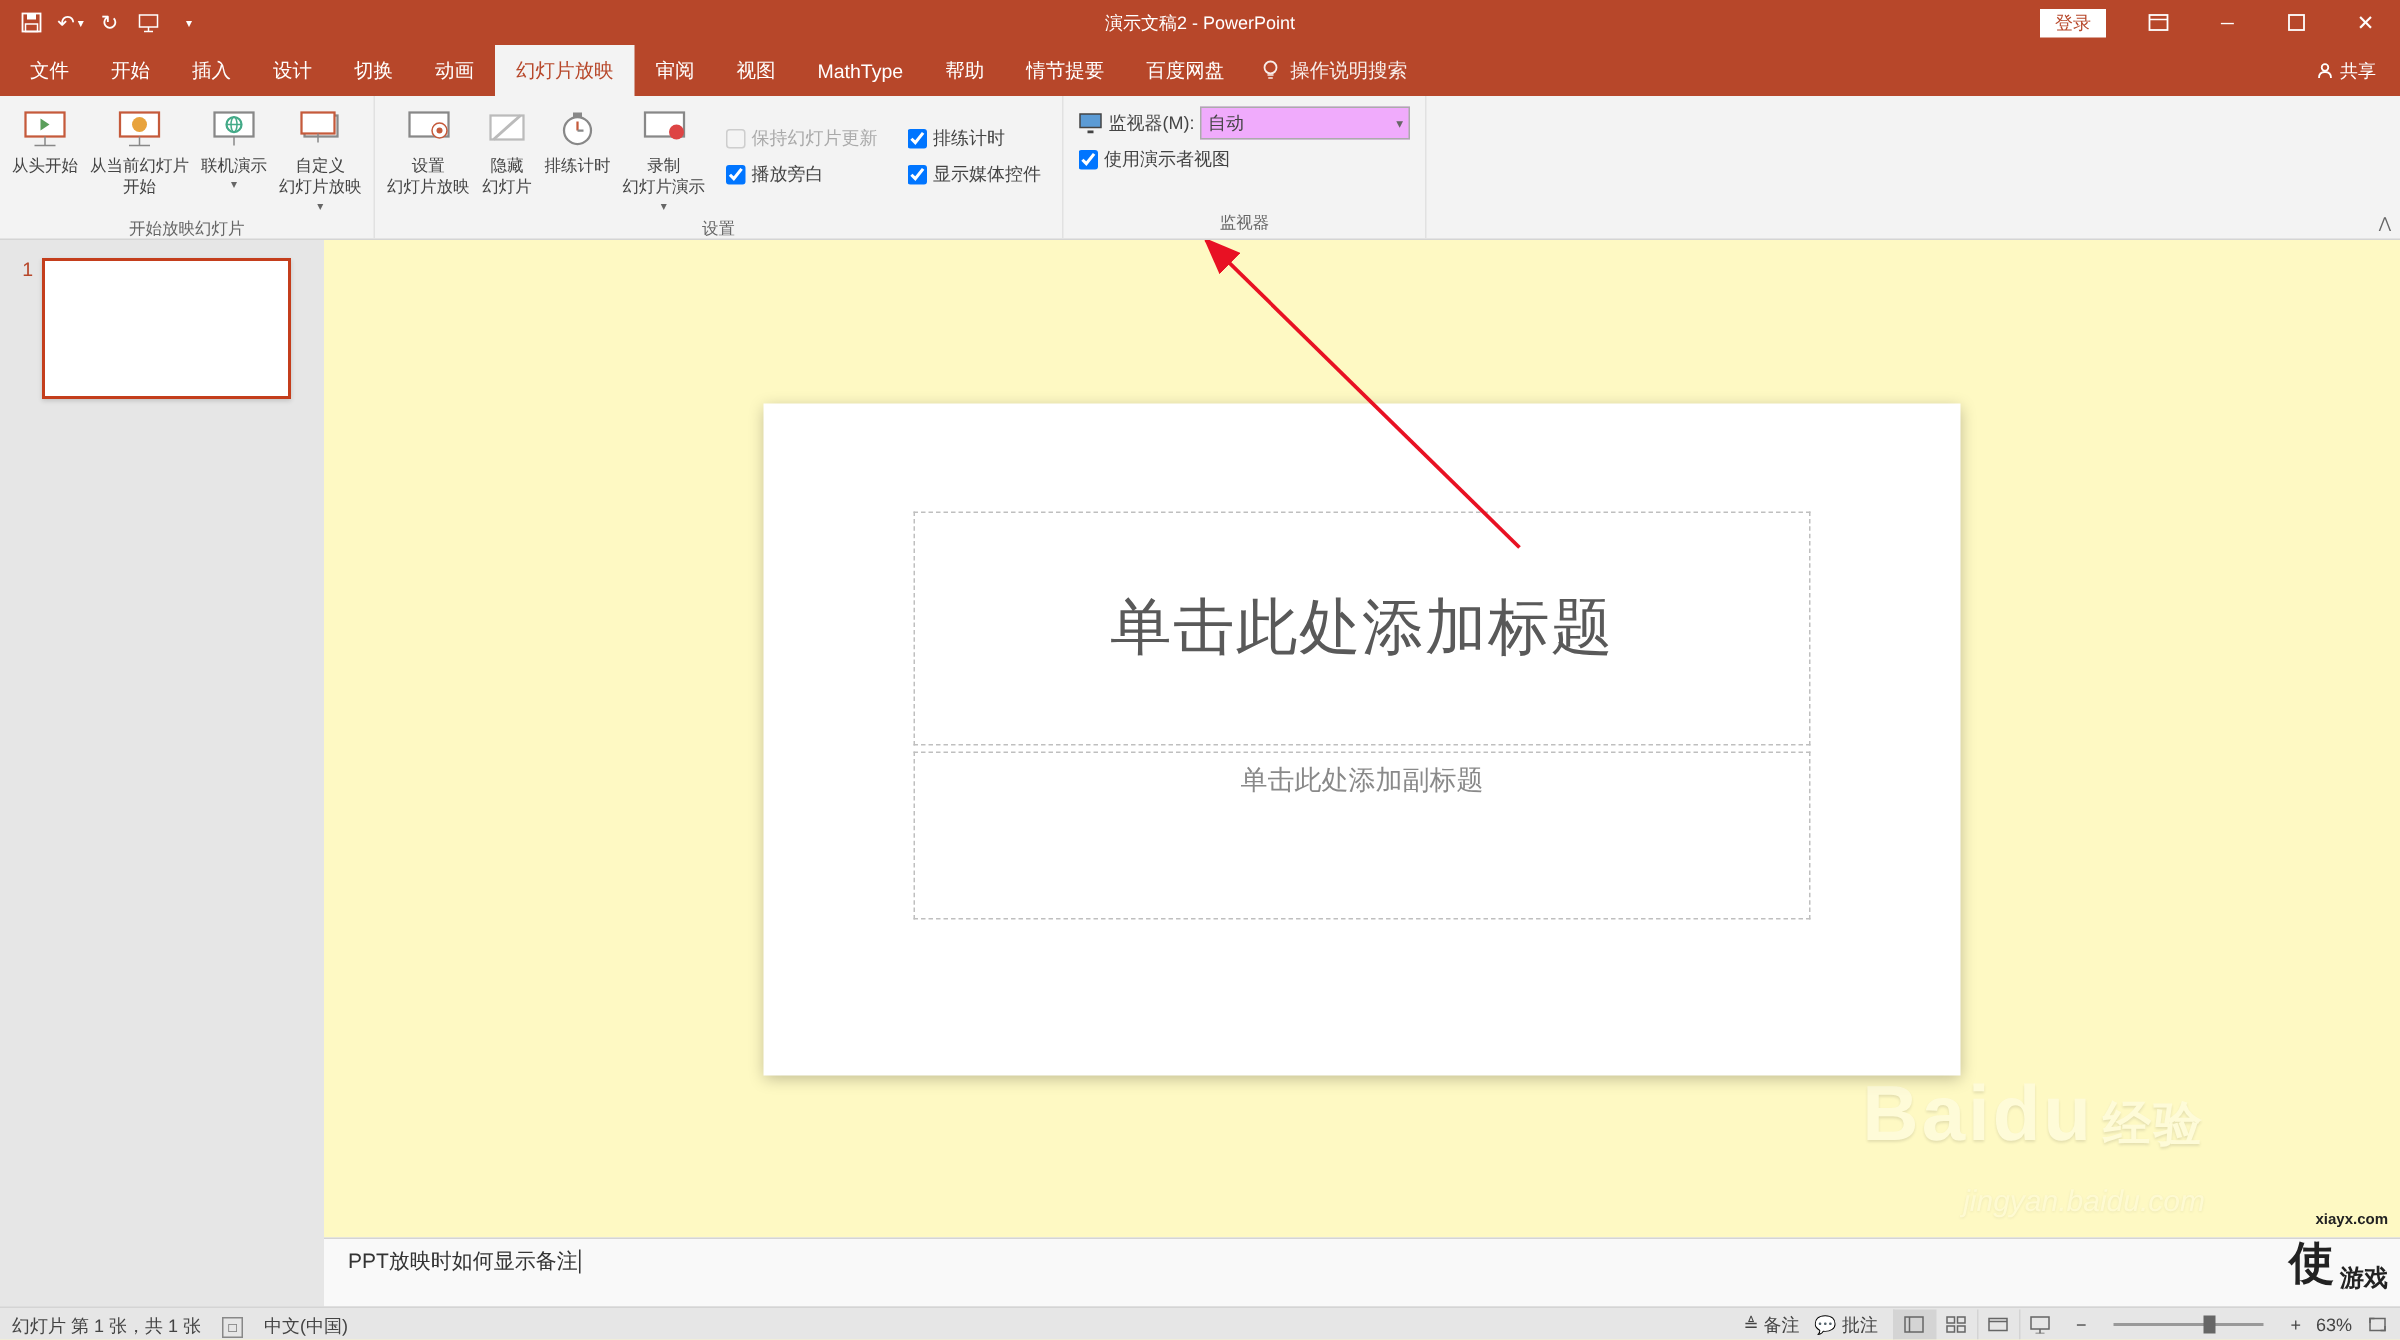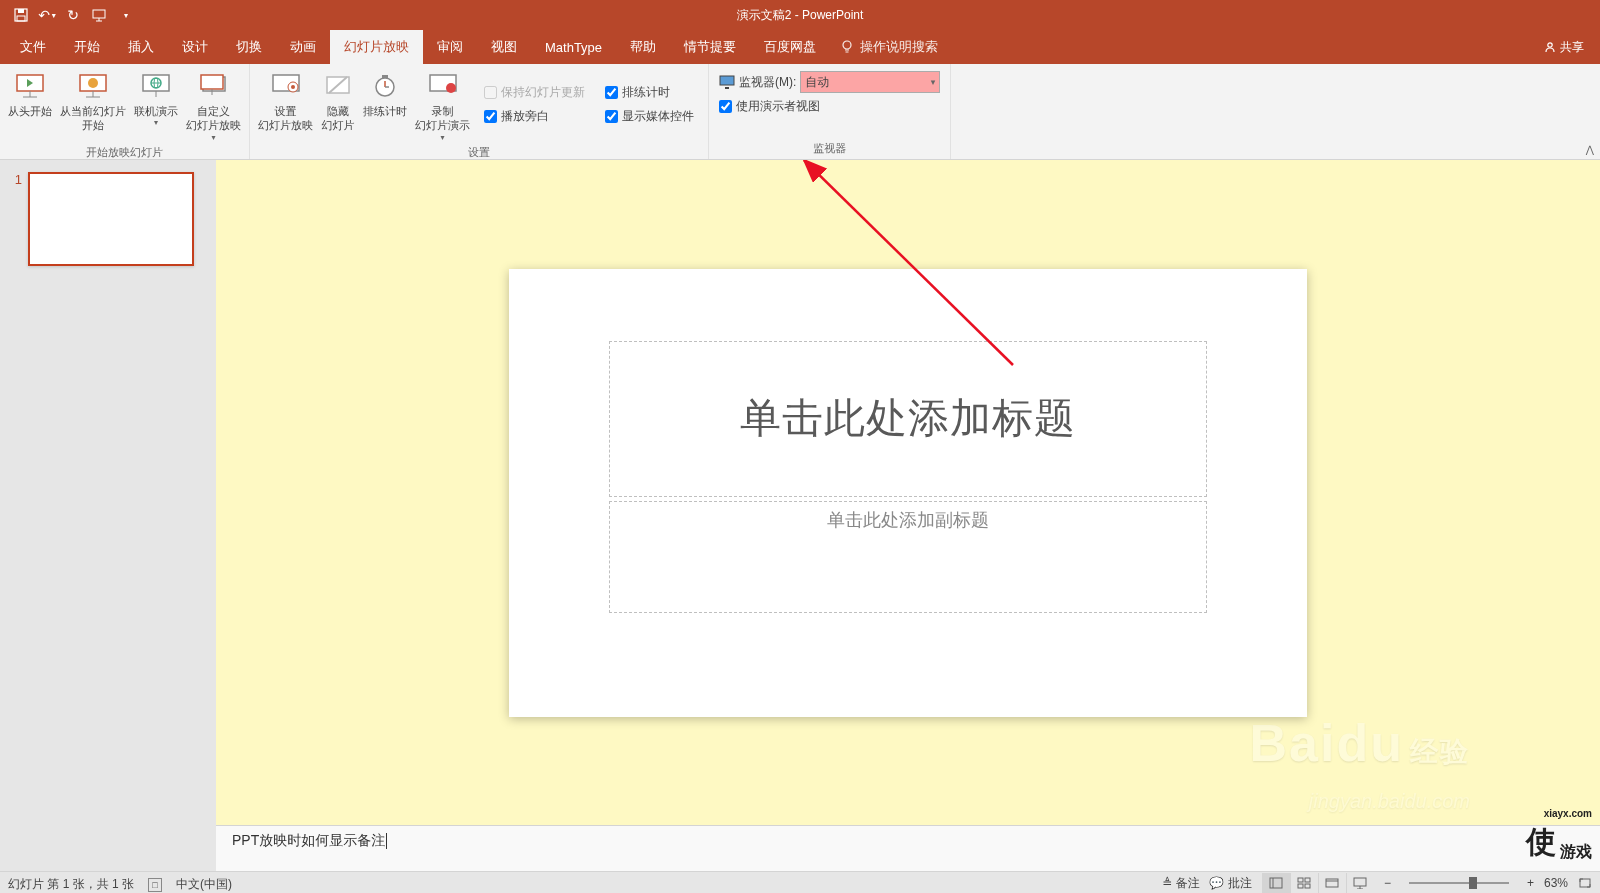--- a/index.html
+++ b/index.html
@@ -27,21 +27,21 @@
 .ribbon { height: 96px; background: #f3f3f3; border-bottom: 1px solid #d4d4d4; display: flex; position: relative; }
 .ribbon-group { display: flex; flex-direction: column; padding: 2px 4px 0; border-right: 1px solid #e1e1e1; }
 .group-items { display: flex; flex: 1; }
 .group-label { text-align: center; font-size: 11px; color: #666; padding: 2px 0 3px; }
 .big-btn { display: flex; flex-direction: column; align-items: center; justify-content: flex-start; padding: 4px 4px 0; cursor: pointer; min-width: 42px; font-size: 11px; color: #444; text-align: center; line-height: 1.3; }
 .big-btn .icon-box { width: 32px; height: 32px; display: flex; align-items: center; justify-content: center; margin-bottom: 2px; }
 .big-btn .lbl { white-space: pre-line; }
 .small-row { display: flex; align-items: center; font-size: 12px; color: #444; padding: 2px 6px; height: 24px; gap: 4px; }
 .small-row input[type=checkbox] { width: 13px; height: 13px; }
 .small-row.disabled { color: #aaa; }
-.monitor-select { height: 22px; width: 140px; border: 1px solid #ababab; background: #fca5a5; font-size: 12px; padding: 0 4px; display: flex; align-items: center; justify-content: space-between; gap: 35px; }
+.monitor-select { height: 22px; width: 140px; border: 1px solid #ababab; background: #f0abfc; font-size: 12px; padding: 0 4px; display: flex; align-items: center; justify-content: space-between; gap: 35px; }
 .vcol { display: flex; flex-direction: column; justify-content: center; padding: 2px 4px; }
 .collapse-btn { position: absolute; right: 6px; bottom: 4px; font-size: 10px; color: #666; }
 
 svg { display: block; }
 
 
 .main { position: absolute; top: 160px; bottom: 22px; left: 0; right: 0; display: flex; }
 .thumbs { width: 216px; background: #e6e6e6; padding: 12px 0 0 10px; }
 .thumb-item { display: flex; gap: 6px; }
 .thumb-num { color: #b7472a; font-size: 13px; width: 12px; text-align: right; }
@@ -66,21 +66,21 @@
 .status-right { margin-left: auto; display: flex; align-items: center; gap: 10px; }
 .view-btns { display: flex; }
 .view-btn { width: 28px; height: 20px; display: flex; align-items: center; justify-content: center; border-left: 1px solid #d4d4d4; }
 .view-btn.active { background: #d4d4d4; }
 .zoom-slider { width: 100px; height: 2px; background: #999; position: relative; margin: 0 8px; }
 .zoom-thumb { width: 8px; height: 12px; background: #666; position: absolute; top: -5px; left: 60%; }
 
 
 .wm { position: absolute; pointer-events: none; opacity: 0.35; color: #fff; text-shadow: 0 1px 2px rgba(0,0,0,0.3); }
 .wm1 { right: 130px; bottom: 120px; font-size: 52px; font-weight: bold; letter-spacing: 2px; }
-.wm1 .sub { font-size: 28px; margin-left: 6px; }
+.wm1 .sub { font-size: 32px; margin-left: 6px; }
 .wm2 { right: 130px; bottom: 80px; font-size: 20px; font-style: italic; opacity: 0.25; }
 .wm3 { position: absolute; right: 8px; bottom: 30px; color: #222; font-size: 30px; font-weight: bold; display: flex; align-items: flex-end; }
 .wm3 .gm { font-size: 16px; margin-left: 4px; }
 .wm3 .site { position: absolute; right: 0; top: -14px; font-size: 10px; color: #222; }
 .spell-icon { width: 14px; height: 14px; border: 1px solid #888; display: inline-flex; align-items: center; justify-content: center; font-size: 9px; }
 </style>
 </head>
 <body>
 
 <div class="titlebar">
@@ -99,20 +99,36 @@
           <rect x="1" y="2" width="12" height="8" fill="none" stroke="#fff" stroke-width="1"></rect>
           <line x1="7" y1="10" x2="7" y2="13" stroke="#fff"></line>
           <line x1="4" y1="13" x2="10" y2="13" stroke="#fff"></line>
         </svg>
     </div>
     <div class="qat-btn">
         <span class="qat-caret" style="font-size:8px">▾</span>
       </div>
   </div>
   <div class="title-text">演示文稿2 - PowerPoint</div>
+  <div class="win-controls">
+    <div class="login-btn">登录</div>
+    <div class="win-btn">
+      <svg width="14" height="12" viewBox="0 0 14 12">
+          <rect x="1" y="1" width="12" height="10" fill="none" stroke="#fff" stroke-width="1.2"></rect>
+          <line x1="1" y1="4" x2="13" y2="4" stroke="#fff"></line>
+        </svg>
+    </div>
+    <div class="win-btn">─</div>
+    <div class="win-btn">
+      <svg width="12" height="12" viewBox="0 0 12 12">
+          <rect x="1" y="1" width="10" height="10" fill="none" stroke="#fff" stroke-width="1.2"></rect>
+        </svg>
+    </div>
+    <div class="win-btn close">✕</div>
+  </div>
 </div>
 
 <div class="ribbon-tabs">
   <div class="ribbon-tab">文件</div>
   <div class="ribbon-tab">开始</div>
   <div class="ribbon-tab">插入</div>
   <div class="ribbon-tab">设计</div>
   <div class="ribbon-tab">切换</div>
   <div class="ribbon-tab">动画</div>
   <div class="ribbon-tab active">幻灯片放映</div>

